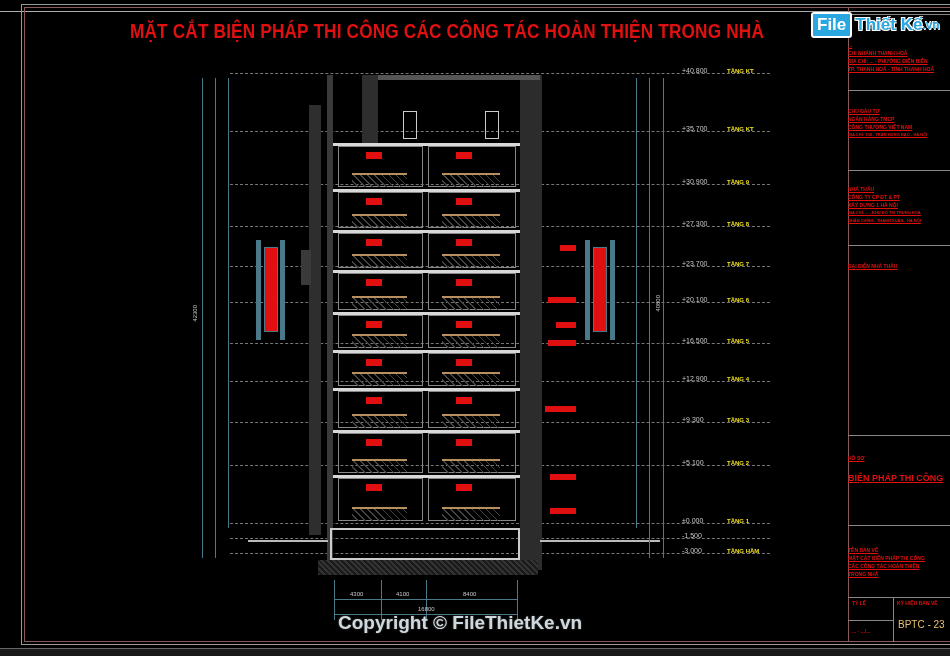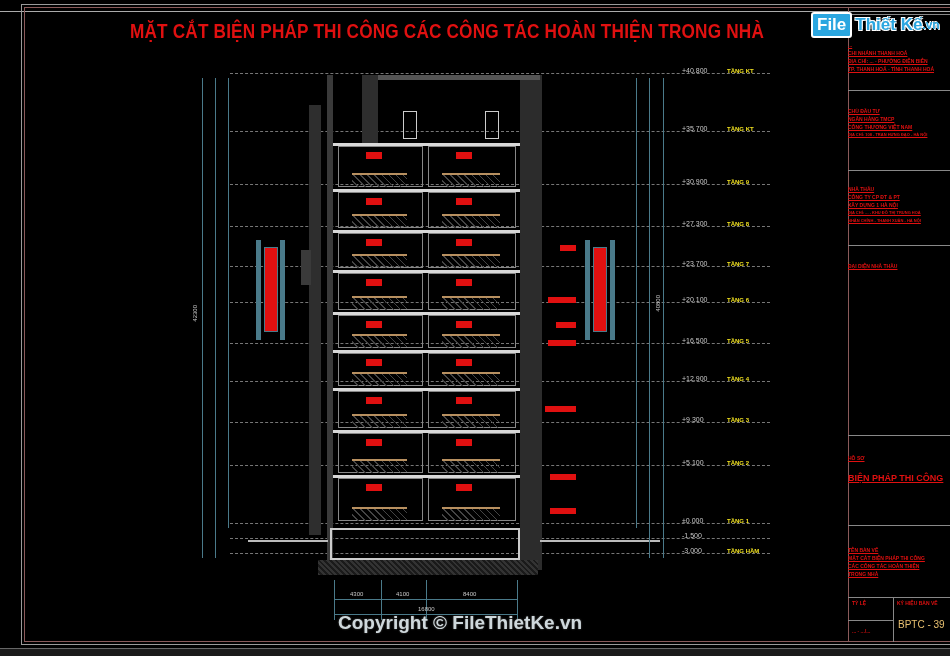--- a/index.html
+++ b/index.html
@@ -73,21 +73,21 @@
   <div>MẶT CẮT BIỆN PHÁP THI CÔNG</div>
   <div>CÁC CÔNG TÁC HOÀN THIỆN</div>
   <div>TRONG NHÀ</div>
 </div>
 <div class="tb-cell" style="top:597px;height:45px;"></div>
 <div class="abs" style="left:893px;top:597px;width:1px;height:45px;background:#888;"></div>
 <div class="abs" style="left:848px;top:620px;width:45px;height:1px;background:#888;"></div>
 <div class="abs" style="left:852px;top:600px;color:#e01010;font-size:5px;font-weight:bold;">TỶ LỆ</div>
 <div class="abs" style="left:852px;top:628px;color:#e01010;font-size:5px;font-weight:bold;">... - .../...</div>
 <div class="abs" style="left:897px;top:600px;color:#e01010;font-size:5px;font-weight:bold;">KÝ HIỆU BẢN VẼ</div>
-<div class="abs drawing-no" style="left:898px;top:619px;">BPTC - 39</div>
+<div class="abs drawing-no" style="left:898px;top:619px;">BPTC - 23</div>
 
 <div class="abs logo">
   <span class="logo-badge">File</span>
   <span class="logo-text">Thiết Kế</span>
   <span class="logo-vn">.vn</span>
 </div>
 
 <div id="drawing">
 
   <div id="level-lines">

